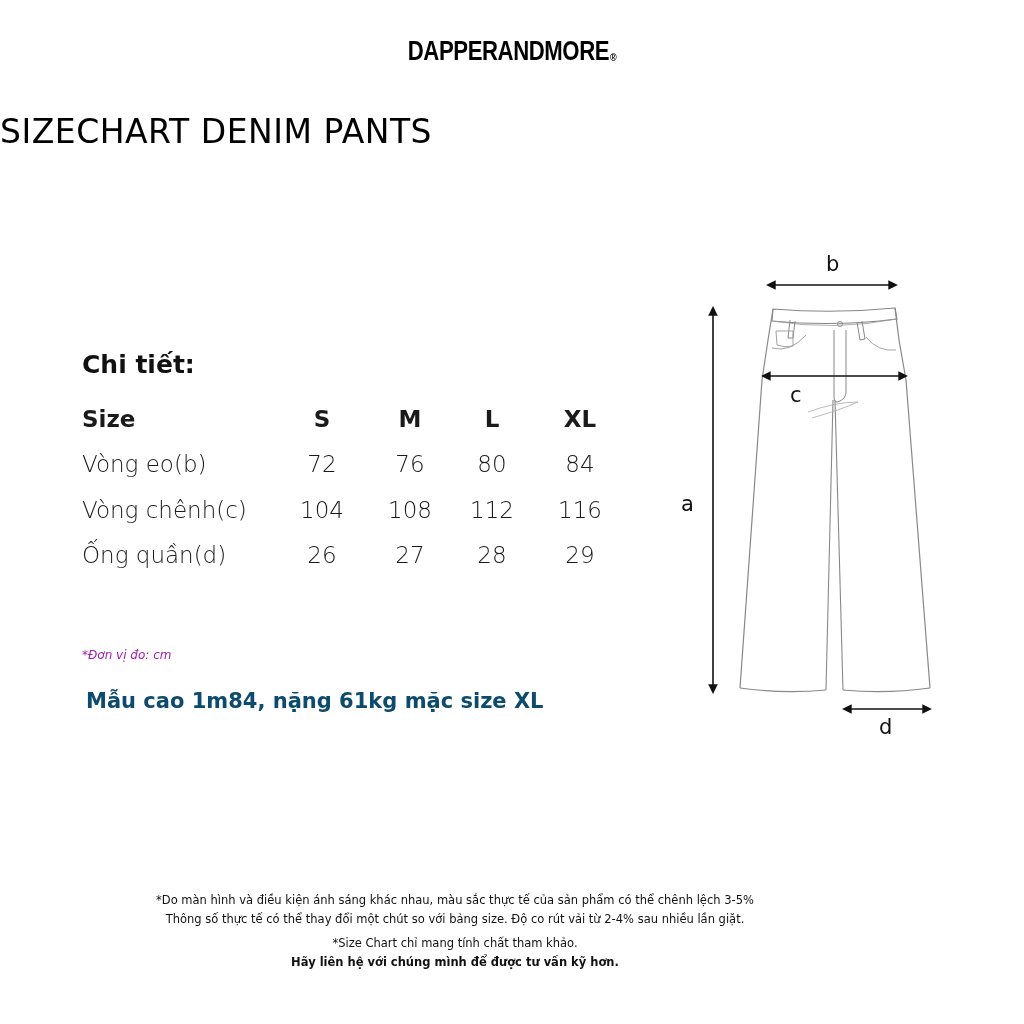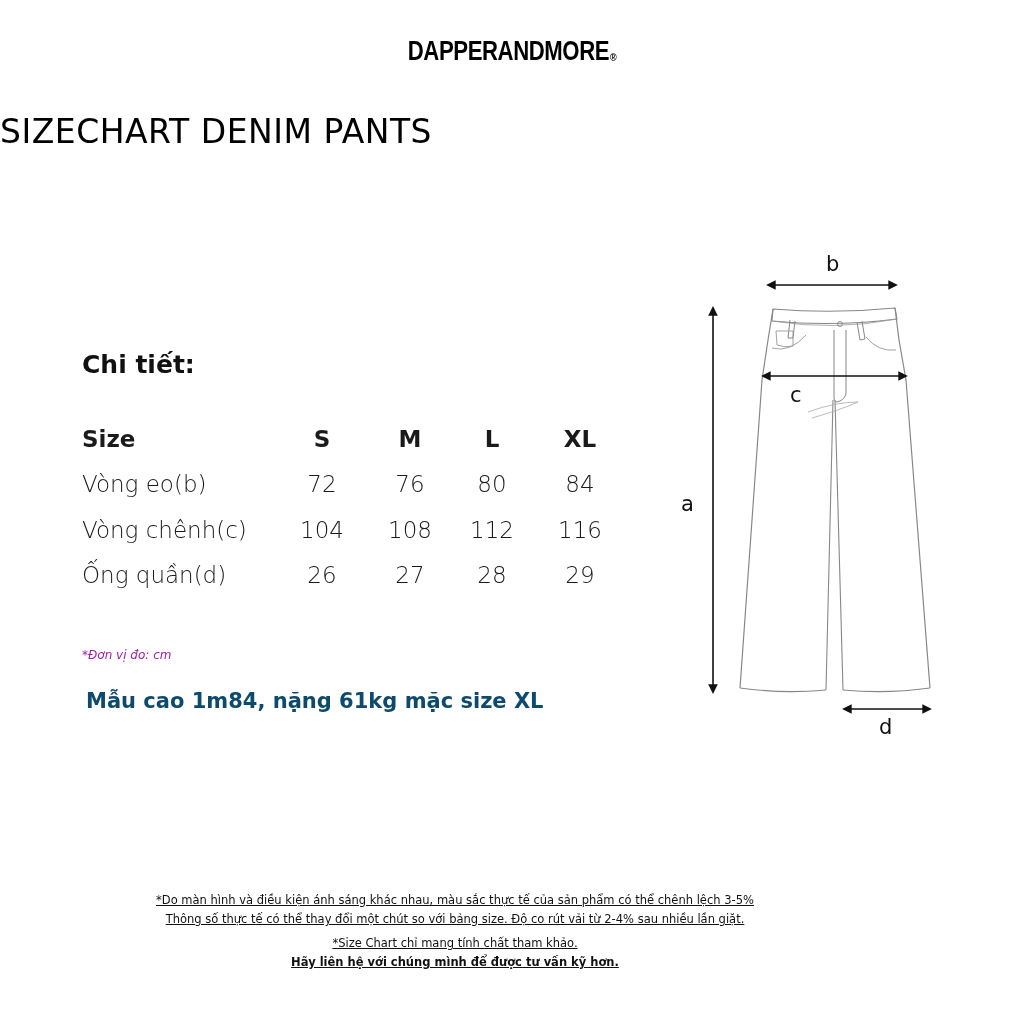--- a/index.html
+++ b/index.html
@@ -6,35 +6,35 @@
     body { width: 1024px; height: 1024px; position: relative; overflow: hidden;
       font-family: "DejaVu Sans", sans-serif; color: #111; }
     .brand { position: absolute; top: 36px; left: 0; width: 1024px; text-align: center;
       font-family: "Liberation Sans", sans-serif; font-weight: 700; font-size: 27px;
       letter-spacing: -0.5px; transform: scaleX(0.82); transform-origin: 512px 0; color: #000; }
     .brand sup { font-size: 11px; vertical-align: -1px; margin-left: 1px; }
     .title { position: absolute; top: 112px; left: 0; width: 1024px; text-align: left;
       font-family: "DejaVu Sans", sans-serif; font-weight: 400; font-size: 33px;
       letter-spacing: 0.5px; color: #000; }
     .section-head { position: absolute; left: 82px; top: 350px; font-size: 25px; font-weight: 700; color: #111; }
-    .size-table { position: absolute; left: 82px; top: 416px; border-collapse: collapse; }
+    .size-table { position: absolute; left: 82px; top: 396px; border-collapse: collapse; }
     .size-table td, .size-table th { padding: 0; height: 45.5px; font-size: 23px; color: #1a1a1a;
       font-family: "DejaVu Sans", sans-serif; }
     .size-table th { font-weight: 700; text-align: center; }
     .size-table th.lbl { text-align: left; }
     .size-table td { font-weight: 300; text-align: center; }
     .size-table td.lbl { text-align: left; }
     .size-table .c0 { width: 198px; }
     .size-table .c1 { width: 84px; }
     .size-table .c2 { width: 92px; }
     .size-table .c3 { width: 72px; }
     .size-table .c4 { width: 104px; }
     .unit-note { position: absolute; left: 82px; top: 648px; font-size: 12px; font-style: italic; color: #a21caf; }
     .model-note { position: absolute; left: 86px; top: 689px; font-size: 21px; font-weight: 700; color: #0c4a6e; }
-    .disclaimer { position: absolute; left: 0; width: 910px; text-align: center; font-size: 11.5px; color: #111; line-height: 19px; text-decoration: underline; }
+    .disclaimer { position: absolute; left: 0; width: 910px; text-align: center; font-size: 11.5px; color: #111; line-height: 19px; }
     .disc1 { top: 891px; }
     .disc2 { top: 934px; }
     .bold { font-weight: 700; }
     .diagram { position: absolute; left: 670px; top: 250px; width: 290px; height: 500px; }
     .dlabel { position: absolute; font-size: 21px; color: #111; font-weight: 400; }
   </style>
 </head>
 <body>
 
 <div class="brand"><span>DAPPERANDMORE</span><sup>®</sup></div>

